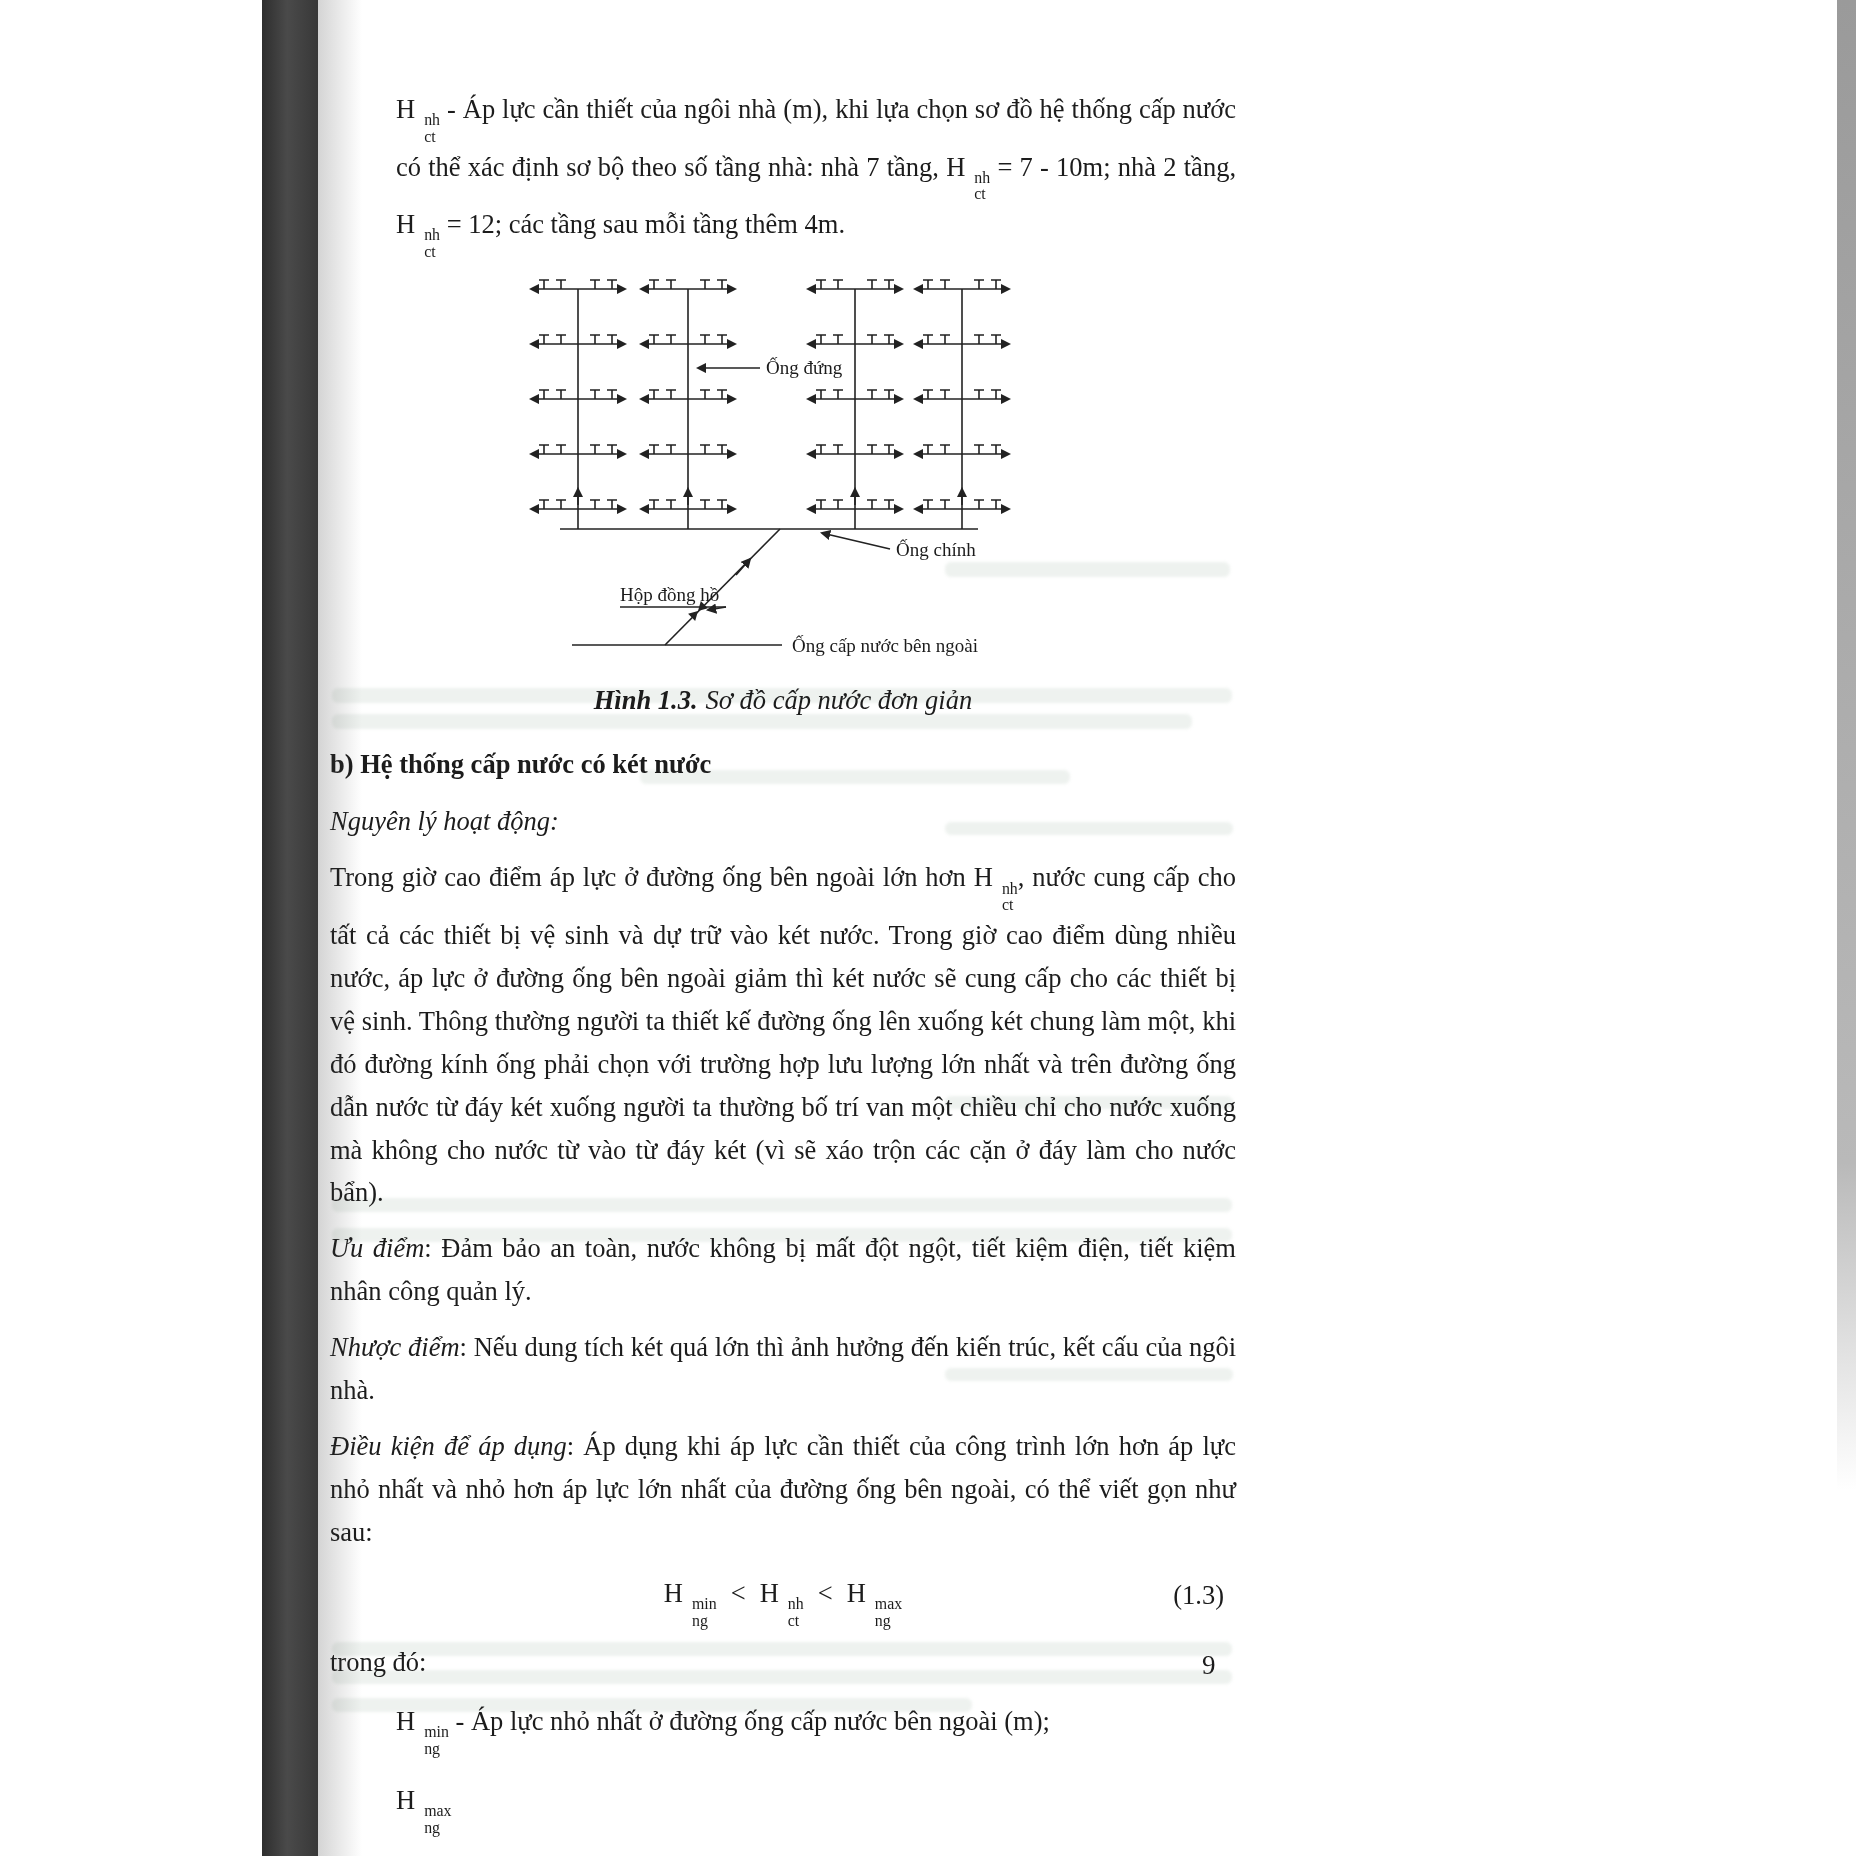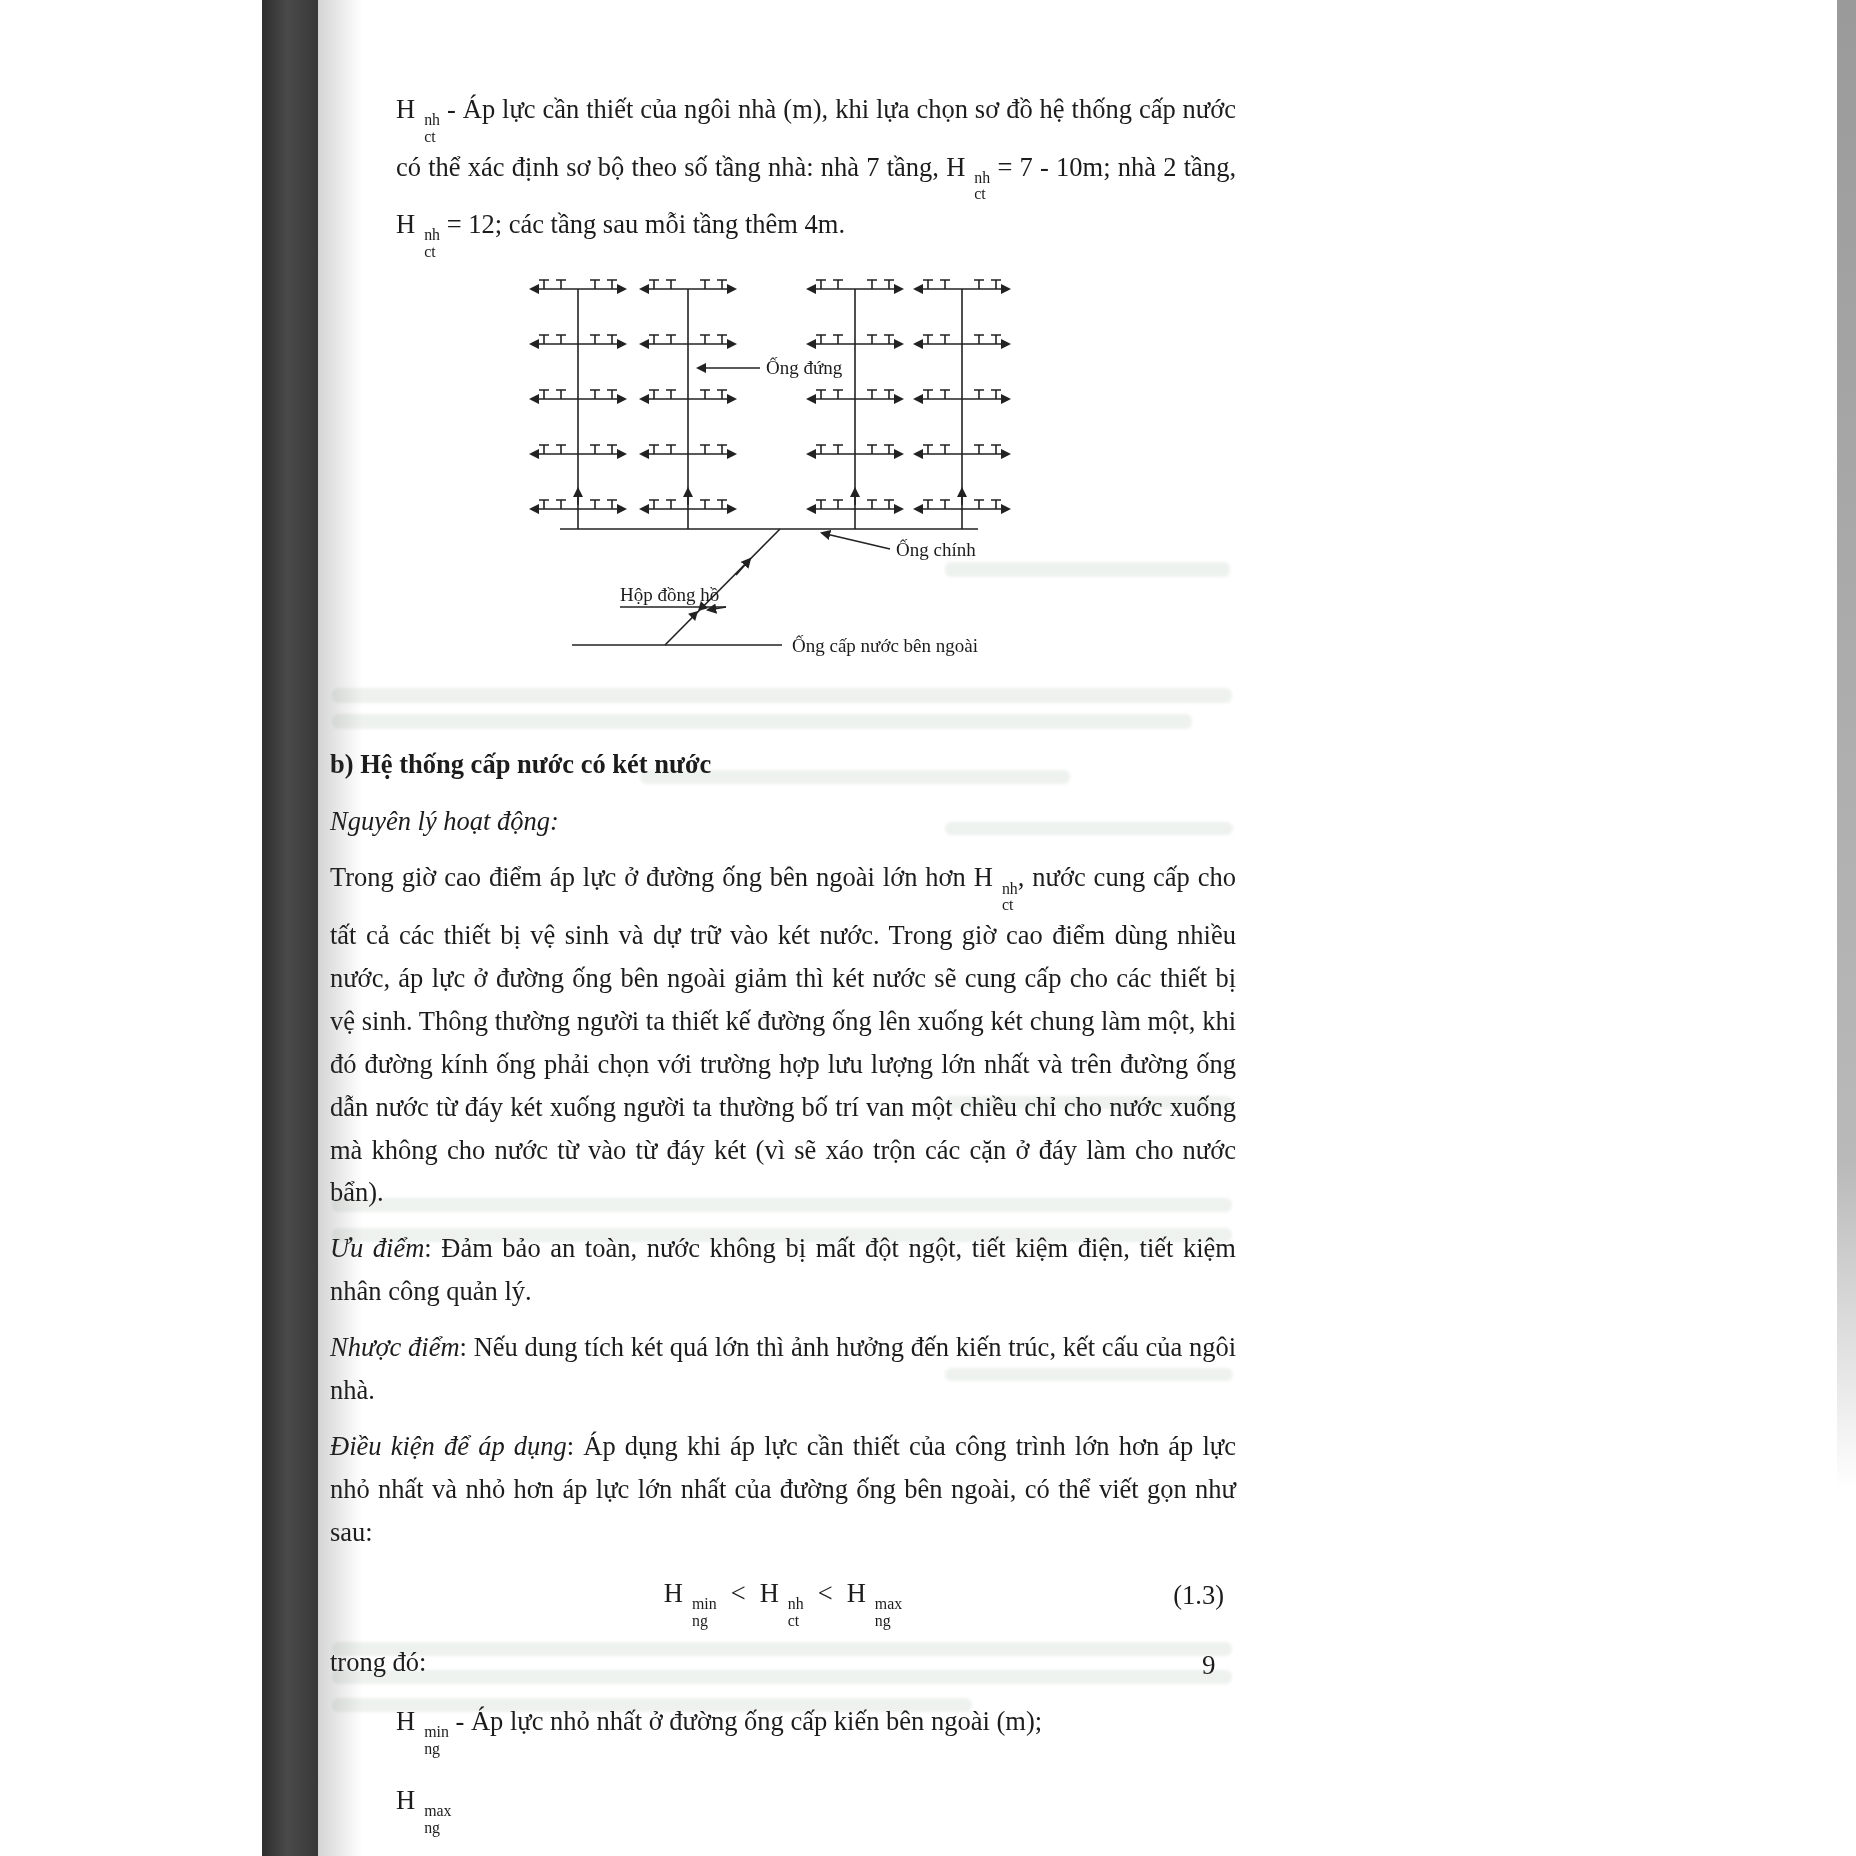--- a/index.html
+++ b/index.html
@@ -138,20 +138,23 @@
         </g>
 
         <g font-size="19" fill="#1c1c1c">
           <text x="246" y="97">Ống đứng</text>
           <text x="376" y="279">Ống chính</text>
           <text x="100" y="324">Hộp đồng hồ</text>
           <text x="272" y="375">Ống cấp nước bên ngoài</text>
         </g>
       </svg>
 
+      <div class="caption">
+        <span class="cap-num">Hình 1.3.</span><span class="cap-t">Sơ đồ cấp nước đơn giản</span>
+      </div>
     </div>
 
     <p class="heading-b">b) Hệ thống cấp nước có két nước</p>
 
     <p class="ital mt" style="text-align:left">Nguyên lý hoạt động:</p>
 
     <p class="body-para"><span>Trong giờ cao điểm áp lực ở đường ống bên ngoài lớn hơn </span><span class="hs"><span>H</span><span class="ss">
             <span>nh</span>
             <span>ct</span>
           </span></span><span>, nước cung cấp cho tất cả các thiết bị vệ sinh và dự trữ vào két nước. Trong giờ cao điểm dùng nhiều nước, áp lực ở đường ống bên ngoài giảm thì két nước sẽ cung cấp cho các thiết bị vệ sinh. Thông thường người ta thiết kế đường ống lên xuống két chung làm một, khi đó đường kính ống phải chọn với trường hợp lưu lượng lớn nhất và trên đường ống dẫn nước từ đáy két xuống người ta thường bố trí van một chiều chỉ cho nước xuống mà không cho nước từ vào từ đáy két (vì sẽ xáo trộn các cặn ở đáy làm cho nước bẩn).</span></p>
@@ -175,21 +178,21 @@
           </span></span>
       <span class="eqnum">(1.3)</span>
     </div>
 
     <p class="where">trong đó:</p>
 
     <div class="defs indent">
       <p class="def-line"><span class="hs"><span>H</span><span class="ss">
               <span>min</span>
               <span>ng</span>
-            </span></span><span> - Áp lực nhỏ nhất ở đường ống cấp kiến bên ngoài (m);</span></p>
+            </span></span><span> - Áp lực nhỏ nhất ở đường ống cấp nước bên ngoài (m);</span></p>
       <p class="def-line"><span class="hs"><span>H</span><span class="ss">
               <span>max</span>
               <span>ng</span>
             </span></span></p>
 
     </div>
 
   </div>
 
   <div class="page-number">9</div>

